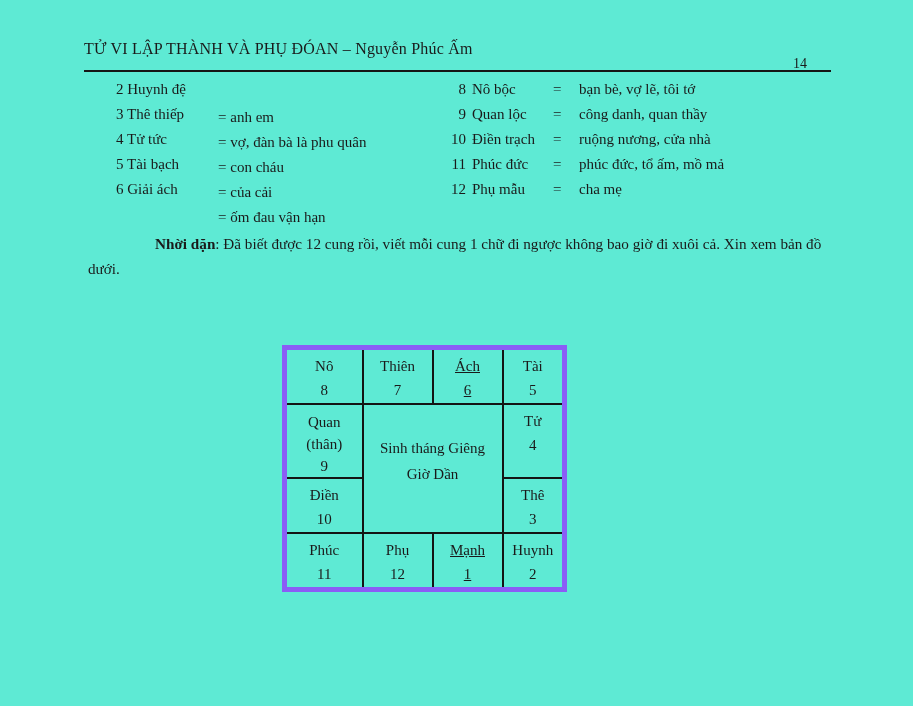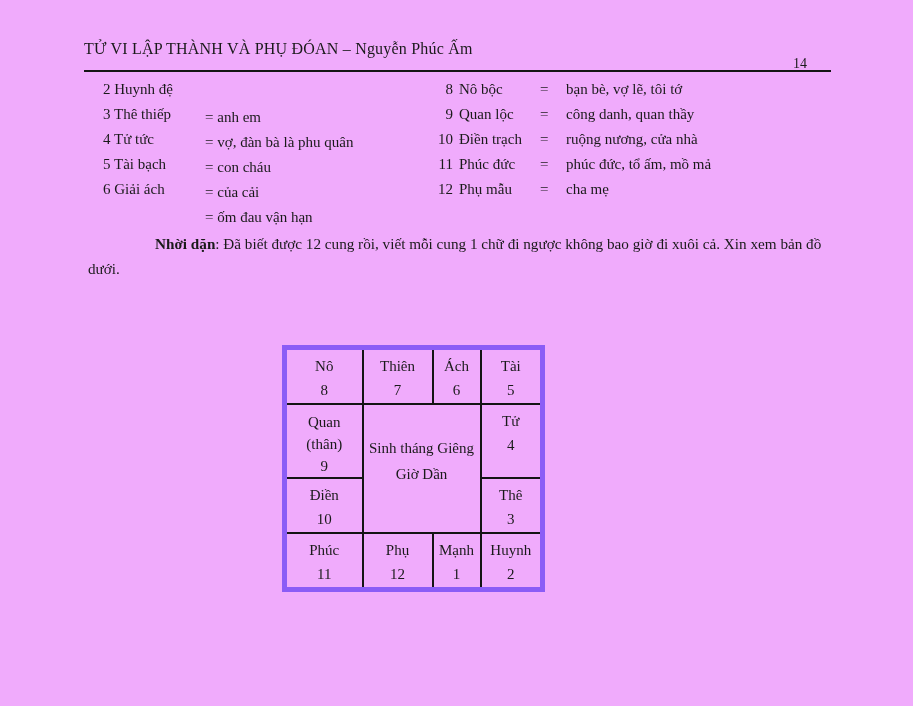--- a/index.html
+++ b/index.html
@@ -1,35 +1,35 @@
 <!DOCTYPE html>
 <html><head>
 <meta charset="utf-8">
 <style>
   * { margin:0; padding:0; box-sizing:border-box; }
   html,body { background:#ffffff; }
   .page {
-    position:relative; width:913px; height:706px; background:#f0abfc;
+    position:relative; width:913px; height:706px; background:#5eead4;
     font-family:"Liberation Serif","DejaVu Serif",serif; color:#1a1a1a; overflow:hidden;
   }
   .abs { position:absolute; white-space:nowrap; }
 
   
   .doc-title { left:84px; top:40px; font-size:16px; letter-spacing:.2px; }
   .site-link {
     left:481px; top:39px;
     font-family:"Liberation Sans","DejaVu Sans",sans-serif;
     font-weight:bold; font-size:16px; color:#0000ee;
     text-decoration:underline; cursor:pointer;
   }
   .page-num { left:793px; top:56px; font-size:14px; }
   .rule { left:84px; top:70px; width:747px; height:2px; background:#151515; }
 
   
-  .drow { position:absolute; left:0; width:723px; height:25px; font-size:15px; }
+  .drow { position:absolute; left:13px; width:723px; height:25px; font-size:15px; }
   .drow .p { position:absolute; white-space:nowrap; }
   .lnum-term { left:103px; }
   .lmeaning  { left:205px;margin-top:28px; }
   .rnum { left:425px; width:28px; text-align:right; }
   .rterm { left:459px; }
   .req { left:540px; }
   .rmeaning { left:566px; }
 
   
   .note { font-size:15.2px; }
@@ -39,21 +39,21 @@
   .cung {
     position:absolute; left:247px; top:345px;
     border-collapse:collapse; table-layout:fixed;
     border:5px solid #8b5cf6; font-size:15px; text-align:center;margin-left:35px;
   }
   .cung td { border:2px solid #141414; vertical-align:top; padding:0; }
   .cung .lbl { line-height:23px; padding-top:5px; }
   .cung .num { line-height:25px; }
   .cung .tri { line-height:22px; padding-top:0; }
   .cung .tri-first { padding-top:6px; }
-  .c1{width:78px;} .c2{width:70px;} .c3{width:48px;} .c4{width:62px;}
+  .c1{width:78px;} .c2{width:70px;} .c3{width:70px;text-decoration:underline;} .c4{width:62px;}
   .r1 td{height:52px;} .r2 td{height:69px;} .r3 td{height:51px;} .r4 td{height:56px;}
   .center-cell { vertical-align:middle !important; }
   .center-cell .cline { line-height:26px; }
   .center-cell .pad { padding-bottom:16px; }
 </style>
 </head>
 <body>
 
 <div class="page">
 

